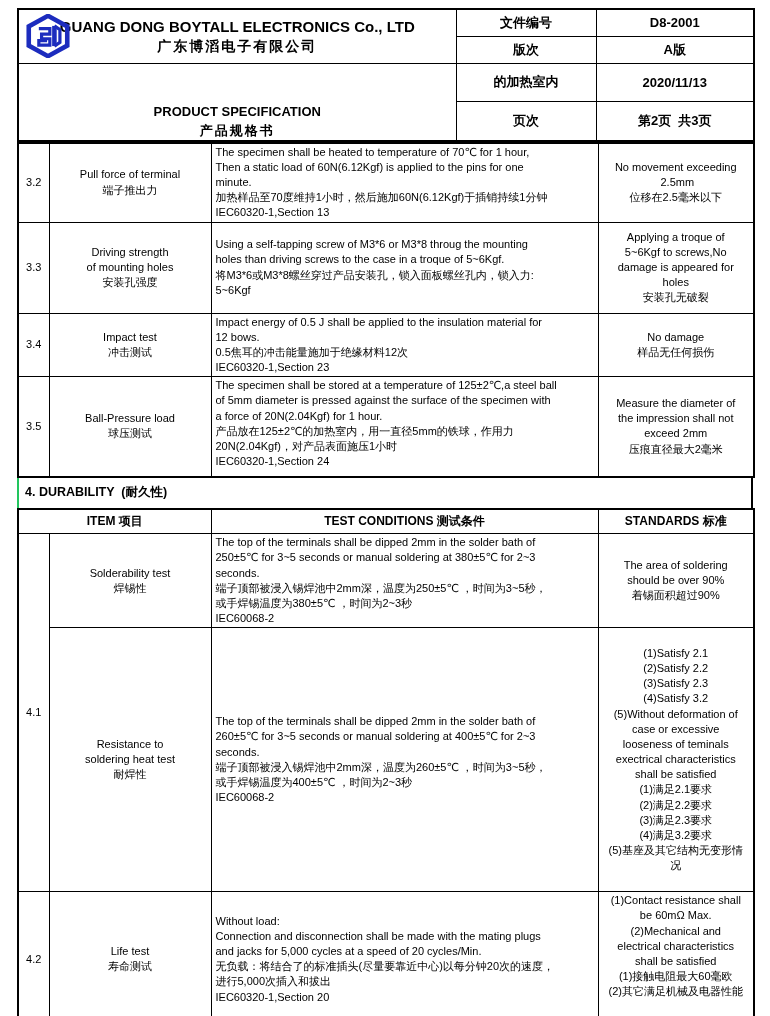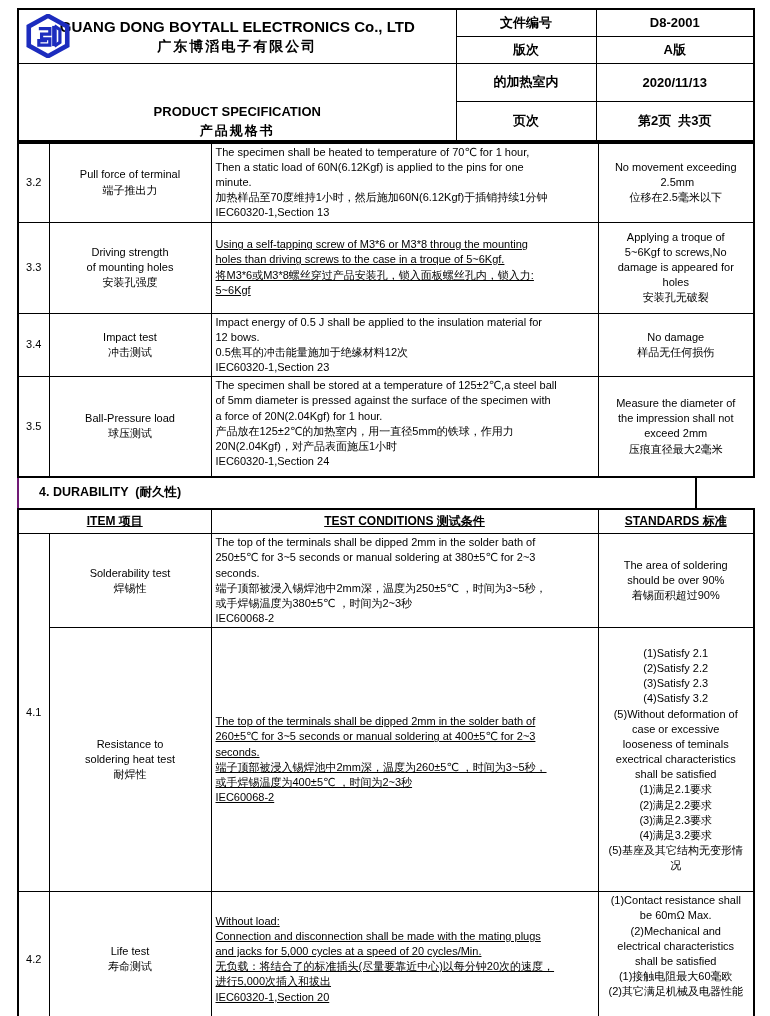--- a/index.html
+++ b/index.html
@@ -23,32 +23,32 @@
   .spec-en { font-size:13px; line-height:1.55;margin-top:38px; }
   .spec-cn { font-size:13px; letter-spacing:2px; }
   .hdr-label { font-size:13px; }
   .hdr-value { font-size:13px; }
 
   
   .main-table td { font-size:11px; line-height:1.38; padding:1px 4px; }
   .num-cell  { text-align:center; vertical-align:middle; font-size:11px; }
   .item-cell { text-align:center; vertical-align:middle; }
   .test-cell { text-align:left; vertical-align:top; }
-  .test-cell.vmid { vertical-align:middle;text-decoration:underline; }
+  .test-cell.vmid { vertical-align:middle; }
   .std-cell  { text-align:center; vertical-align:middle; padding:1px 3px; }
   .std-cell.vtop { vertical-align:top; }
   .outer2 { border:2px solid #000; }
   .bottom3 { border-bottom:3px solid #000; }
 
   .section-band {
-    width:680px; height:30px; border-left:2px solid #701a75; border-right:2px solid #000;
-    display:flex; align-items:center; padding-left:20px;
+    width:736px; height:30px; border-left:2px solid #22c55e; border-right:2px solid #000;
+    display:flex; align-items:center; padding-left:6px;
     font-size:12.5px; font-weight:bold;
   }
-  .col-head td { font-weight:bold; text-align:center; vertical-align:middle; font-size:12px;text-decoration:underline; }
+  .col-head td { font-weight:bold; text-align:center; vertical-align:middle; font-size:12px; }
 </style>
 </head>
 <body>
 
 <div class="page">
 
   <table class="hdr-table">
     <colgroup>
         <col style="width:438px">
         <col style="width:140px">

